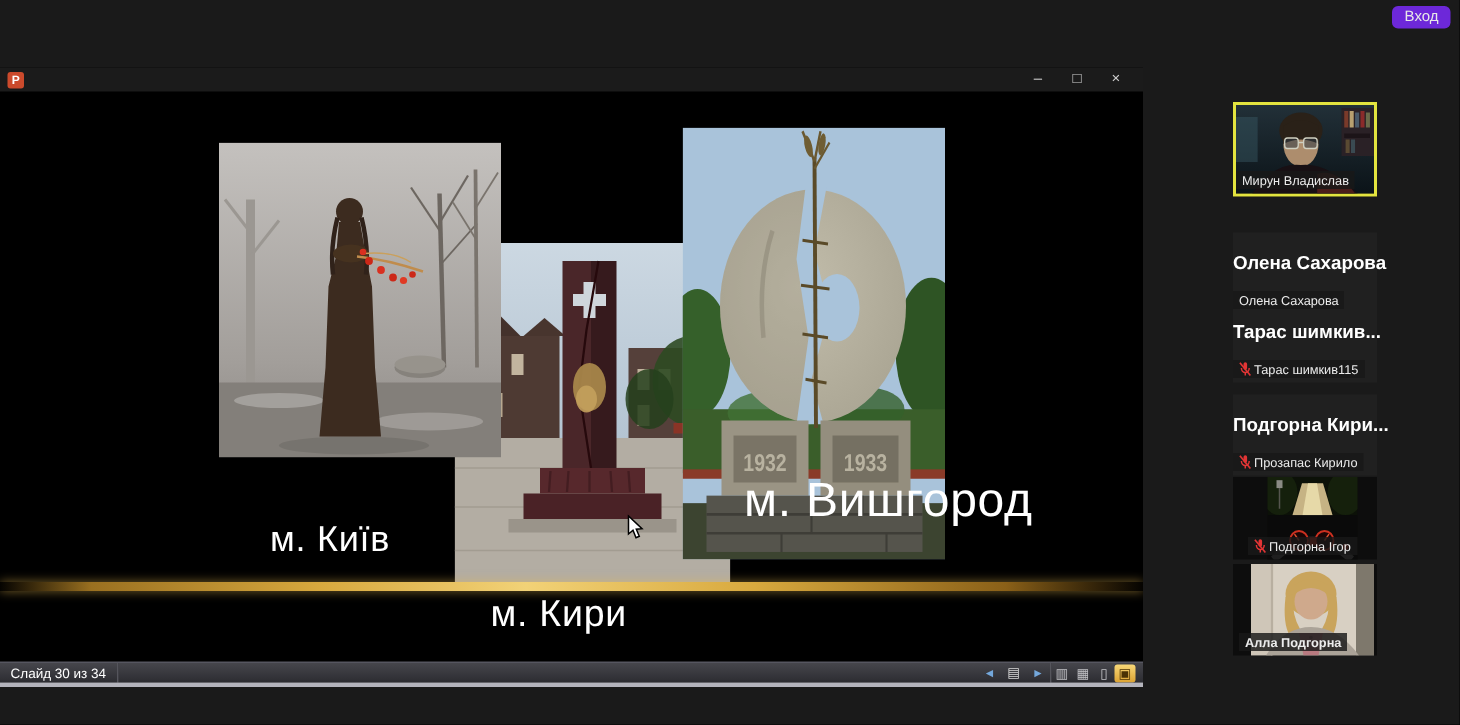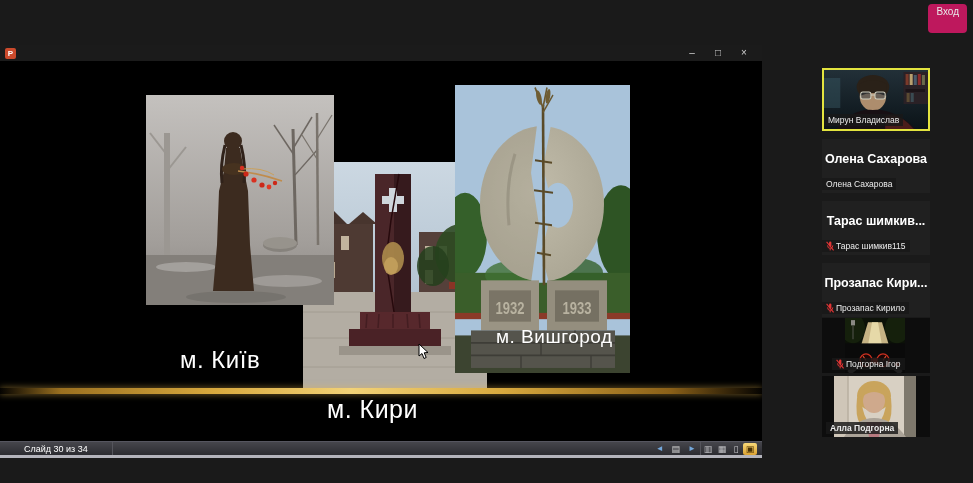--- a/index.html
+++ b/index.html
@@ -3,22 +3,22 @@
 <meta charset="utf-8">
 <style>
   * { margin:0; padding:0; box-sizing:border-box; }
   html,body { width:973px; height:483px; }
   body {
     position:relative; background:#1a1a1a; overflow:hidden;
     font-family:"Liberation Sans","DejaVu Sans",sans-serif;
   }
   
   .login-btn{
-    position:absolute; top:4px; right:6px; background:#be185d; color:#e8e8e8;
-    border:none; border-radius:4px; font-size:10px; padding:2px 8px 15px; line-height:12px;
+    position:absolute; top:4px; right:6px; background:#6d28d9; color:#e8e8e8;
+    border:none; border-radius:4px; font-size:10px; padding:2px 8px 1px; line-height:12px;
     font-family:inherit;
   }
   
   .ppt-window{ position:absolute; left:0; top:45px; width:762px; height:413px; background:#000; }
   .title-bar{
     height:17px; background:#1b1b1b; display:flex; align-items:center; gap:5px;
     padding:0 5px; border-bottom:1px solid #000;
   }
   .ppt-icon{
     width:11px; height:11px; background:#cb4a2c; border-radius:2px; color:#fff;
@@ -36,45 +36,45 @@
   .photo-odesa{ left:303px; top:100px; width:184px; height:226px; z-index:1; }
   .photo-kyiv{ left:146px; top:33px; width:188px; height:210px; z-index:2; }
   .photo-vyshhorod{ left:455px; top:23px; width:175px; height:288px; z-index:2; }
   .gold-band{
     position:absolute; left:0; top:326px; width:762px; height:6px; z-index:3;
     background:linear-gradient(to right, rgba(90,60,10,0.05), #9a7020 8%, #d8a93e 28%, #f2d277 46%, #d8a93e 66%, #8a6018 88%, rgba(90,60,10,0.05));
     box-shadow:0 0 7px rgba(232,186,80,0.55);
   }
   .slide-label{ position:absolute; color:#fff; z-index:4; letter-spacing:0.5px; }
   .label-kyiv{ left:180px; top:248px; font-size:24px;margin-top:36px; }
-  .label-vyshhorod{ left:496px; top:264px; font-size:19px; }
+  .label-vyshhorod{ left:496px; top:253px; font-size:32px; }
   .label-odesa{ left:327px; top:333px; font-size:25px; }
   .cursor{ position:absolute; left:418px; top:281px; z-index:5; }
   
   .status-bar{
     position:absolute; left:0; top:396px; width:762px; height:14px;
     background:linear-gradient(#46464c,#2c2c31); border-top:1px solid #565660;
     display:flex; align-items:center; color:#fff; font-size:9px;
   }
-  .status-bar .counter{ padding:0 24px; }
+  .status-bar .counter{ padding:0 7px; }
   .vsep{ width:1px; height:100%; background:#1e1e22; border-right:1px solid #55555c; }
   .status-spacer{ flex:1; }
   .nav-btn{ font-size:8px; color:#74a8dc; padding:0 4px; cursor:default; }
   .menu-btn{ font-size:9px; color:#d8d8d8; padding:0 4px; cursor:default; }
   .view-btn{ font-size:9px; color:#c2c2c6; width:14px; text-align:center; line-height:12px; cursor:default; }
   .view-btn.active{
     background:linear-gradient(#f8d878,#dba232); color:#4a3205; border-radius:2px; height:12px;
   }
   .status-right-pad{ width:5px; }
   .window-bottom{ position:absolute; left:0; top:410px; width:762px; height:3px; background:#b4b4bc; }
   
-  .tile{ position:absolute; left:822px; width:108px; background:#202020; }
+  .tile{ position:absolute; left:822px; width:96px; background:#202020; }
   .tile-video{ background:#0d0d0d; }
   .tile-1{ top:68px; height:63px; border:2px solid #e3e43f; background:#0d0d0d; }
-  .tile-2{ top:139px; height:54px; }
+  .tile-2{ top:155px; height:54px; }
   .tile-3{ top:201px; height:54px; }
   .tile-4{ top:263px; height:54px; }
   .tile-5{ top:318px; height:55px; }
   .tile-6{ top:376px; height:61px;font-weight:bold; }
   .tile .video-wrap{ position:absolute; top:0; bottom:0; }
   .tile-1 .video-wrap{ left:0; right:0; }
   .tile-5 .video-wrap{ left:23px; width:60px; }
   .tile-6 .video-wrap{ left:12px; width:82px; }
   .video-wrap svg{ display:block; width:100%; height:100%; }
   .big-name{
@@ -341,21 +341,21 @@
       <rect x="3" y="0.5" width="2.4" height="5" rx="1.2" fill="#e23535"></rect>
       <path d="M1.6,4.4 a2.6,3 0 0 0 5.2,0" fill="none" stroke="#e23535" stroke-width="1"></path>
       <line x1="4.2" y1="7.6" x2="4.2" y2="9.4" stroke="#e23535" stroke-width="1"></line>
       <line x1="0.6" y1="0.8" x2="7.6" y2="9.4" stroke="#e23535" stroke-width="1.1"></line>
     </svg>
     <span>Тарас шимкив115</span>
   </span>
 </div>
 
 <div class="tile tile-4">
-  <div class="big-name">Прозапас Кири...</div>
+  <div class="big-name">Подгорна Кири...</div>
   <span class="name-tag">
     <svg class="mic-ico" width="8" height="10" viewBox="0 0 8 10">
       <rect x="3" y="0.5" width="2.4" height="5" rx="1.2" fill="#e23535"></rect>
       <path d="M1.6,4.4 a2.6,3 0 0 0 5.2,0" fill="none" stroke="#e23535" stroke-width="1"></path>
       <line x1="4.2" y1="7.6" x2="4.2" y2="9.4" stroke="#e23535" stroke-width="1"></line>
       <line x1="0.6" y1="0.8" x2="7.6" y2="9.4" stroke="#e23535" stroke-width="1.1"></line>
     </svg>
     <span>Прозапас Кирило</span>
   </span>
 </div>

